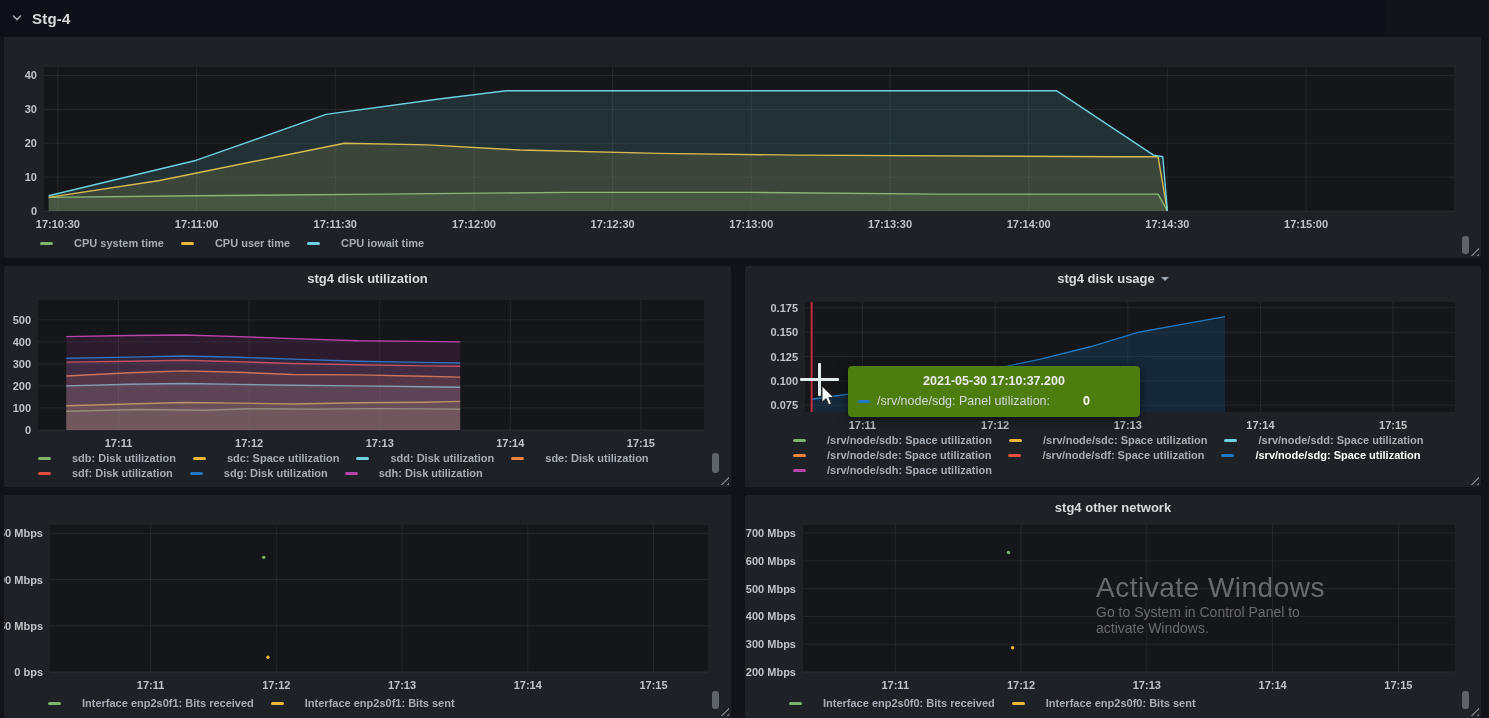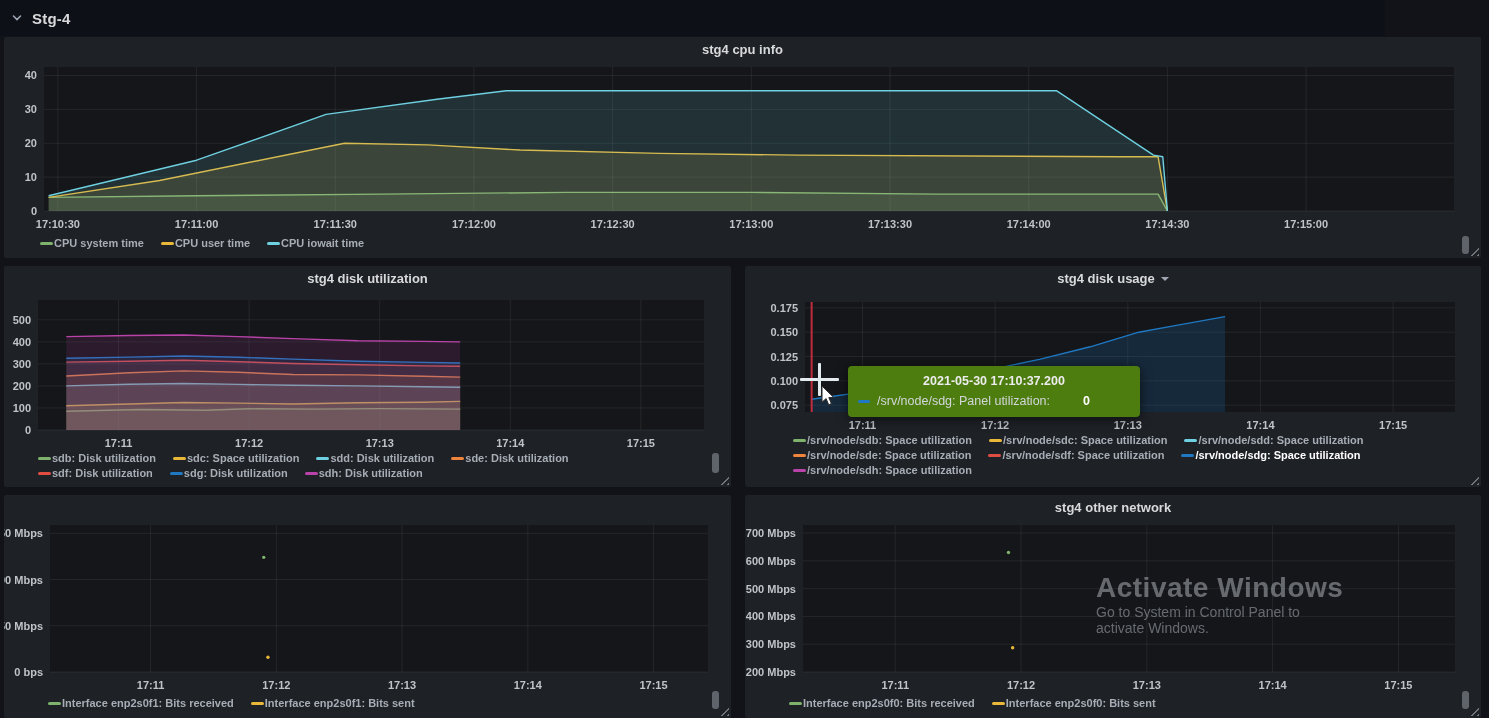--- a/index.html
+++ b/index.html
@@ -20,21 +20,21 @@
     display:flex;justify-content:center;align-items:center;gap:6px;
   }
   .caret{width:0;height:0;border-left:4px solid transparent;border-right:4px solid transparent;
     border-top:4px solid #9fa7b3;display:inline-block}
   svg.chart{position:absolute;left:0;top:0}
   svg text.tick{font-family:"Liberation Sans",sans-serif;font-size:11px;font-weight:600;fill:#bfc4c9}
   .legend{
     position:absolute;display:flex;flex-wrap:wrap;column-gap:17px;row-gap:3px;
     font-size:11px;font-weight:600;color:#a6adb4;align-content:flex-start;
   }
-  .li{display:inline-flex;align-items:center;gap:1px;white-space:nowrap;cursor:pointer}
+  .li{display:inline-flex;align-items:center;gap:21px;white-space:nowrap;cursor:pointer}
   .li.bold{color:#ffffff}
   .dash{width:13px;height:3px;border-radius:1.5px;display:inline-block;flex:none}
   .thumb{position:absolute;width:7px;background:#5f646a;border-radius:3px;z-index:3;cursor:pointer}
   .rsz{
     position:absolute;right:2px;bottom:2px;width:10px;height:10px;z-index:3;cursor:nwse-resize;
     clip-path:polygon(100% 0,100% 100%,0 100%);
     background:repeating-linear-gradient(-45deg,#70757b 0 1.5px,transparent 1.5px 4.5px);
   }
   .tooltip{
     position:absolute;left:103px;top:100px;width:272px;background:#4d7c0f;border-radius:4px;
@@ -42,39 +42,36 @@
     font-size:12.5px;color:#d3d7db;
   }
   .tt-time{font-weight:bold;color:#ededed;text-align:center;margin-bottom:6px}
   .tt-row{display:flex;align-items:center;gap:7px}
   .tt-swatch{width:12px;height:3px;border-radius:1.5px;flex:none}
   .tt-val{font-weight:bold;color:#ffffff;margin-left:26px}
   .xh{position:absolute;background:#e4ebee;z-index:5;border-radius:1px}
   .mouse{position:absolute;z-index:7}
   .watermark{position:absolute;left:1096px;top:572px;z-index:8;pointer-events:none;
     color:#999ea3;opacity:.62}
-  .wm1{font-size:28px;font-weight:700;letter-spacing:.5px}
+  .wm1{font-size:28px;font-weight:400;letter-spacing:.5px}
   .wm2{font-size:14px;font-weight:300;line-height:1.17;}
 </style>
 </head>
 <body>
 
 <div class="row-header">
   <span class="chev">
     <svg width="12" height="12" viewBox="0 0 12 12">
         <polyline points="2.5,4 6,7.5 9.5,4" fill="none" stroke="#9fa7b3" stroke-width="1.6" stroke-linecap="round"></polyline>
       </svg>
   </span>
   <span class="row-title">Stg-4</span>
 </div>
 
 <div class="panel" style="left:4px;top:37px;width:1477px;height:221px">
-  <div class="panel-title">
-      <span>stg4 cpu info</span>
-    </div>
   <svg class="chart" width="1477" height="221">
       <rect x="40" y="30" width="1410" height="144" fill="#141619"></rect>
       <line x1="40" y1="174" x2="1450" y2="174" stroke="rgba(255,255,255,0.07)"></line>
       <text x="33" y="178" text-anchor="end" class="tick">0</text>
       <line x1="40" y1="140.11764705882354" x2="1450" y2="140.11764705882354" stroke="rgba(255,255,255,0.07)"></line>
       <text x="33" y="144.11764705882354" text-anchor="end" class="tick">10</text>
       <line x1="40" y1="106.23529411764706" x2="1450" y2="106.23529411764706" stroke="rgba(255,255,255,0.07)"></line>
       <text x="33" y="110.23529411764706" text-anchor="end" class="tick">20</text>
       <line x1="40" y1="72.35294117647058" x2="1450" y2="72.35294117647058" stroke="rgba(255,255,255,0.07)"></line>
       <text x="33" y="76.35294117647058" text-anchor="end" class="tick">30</text>

